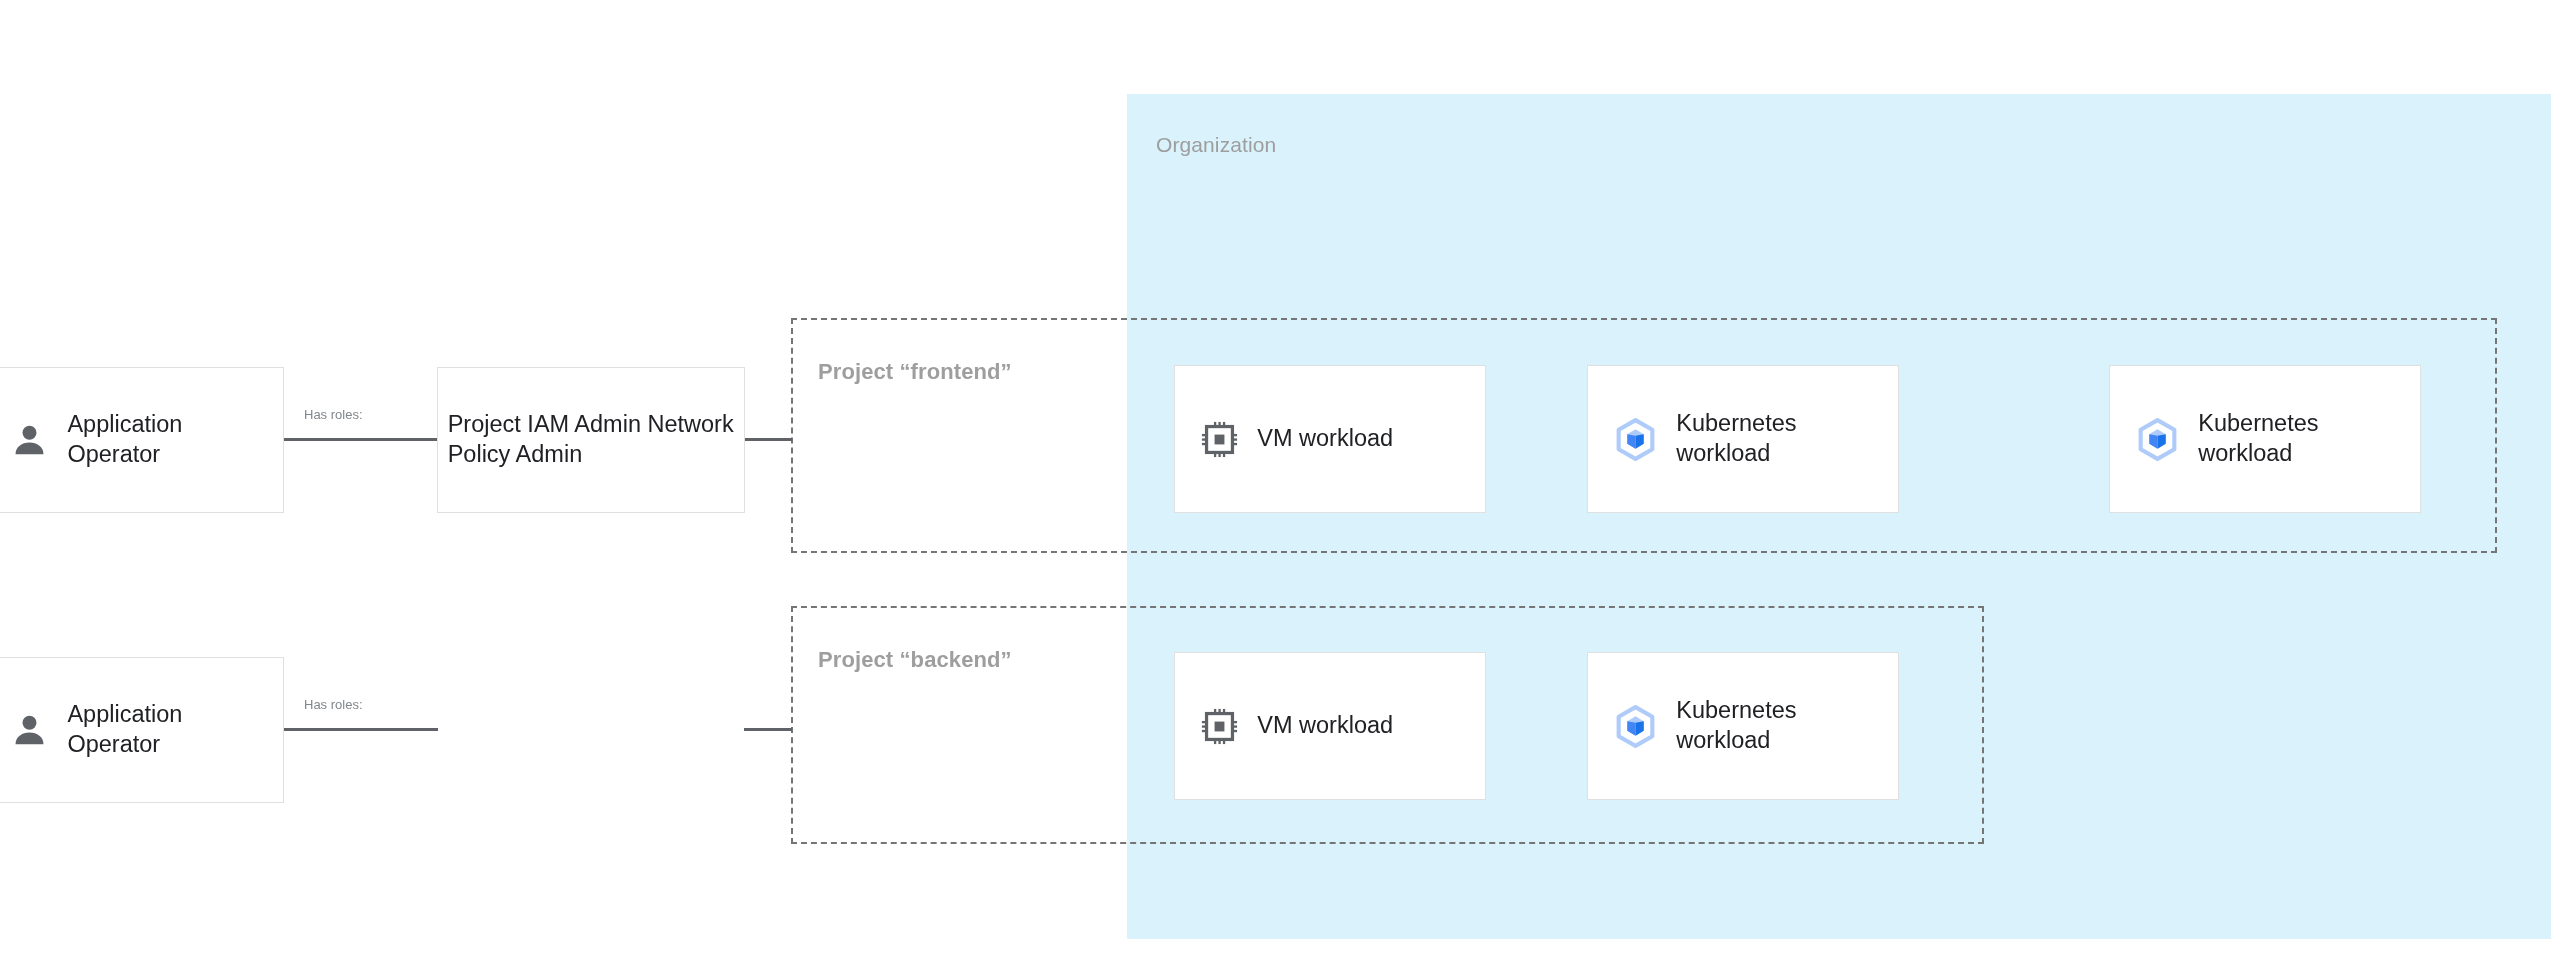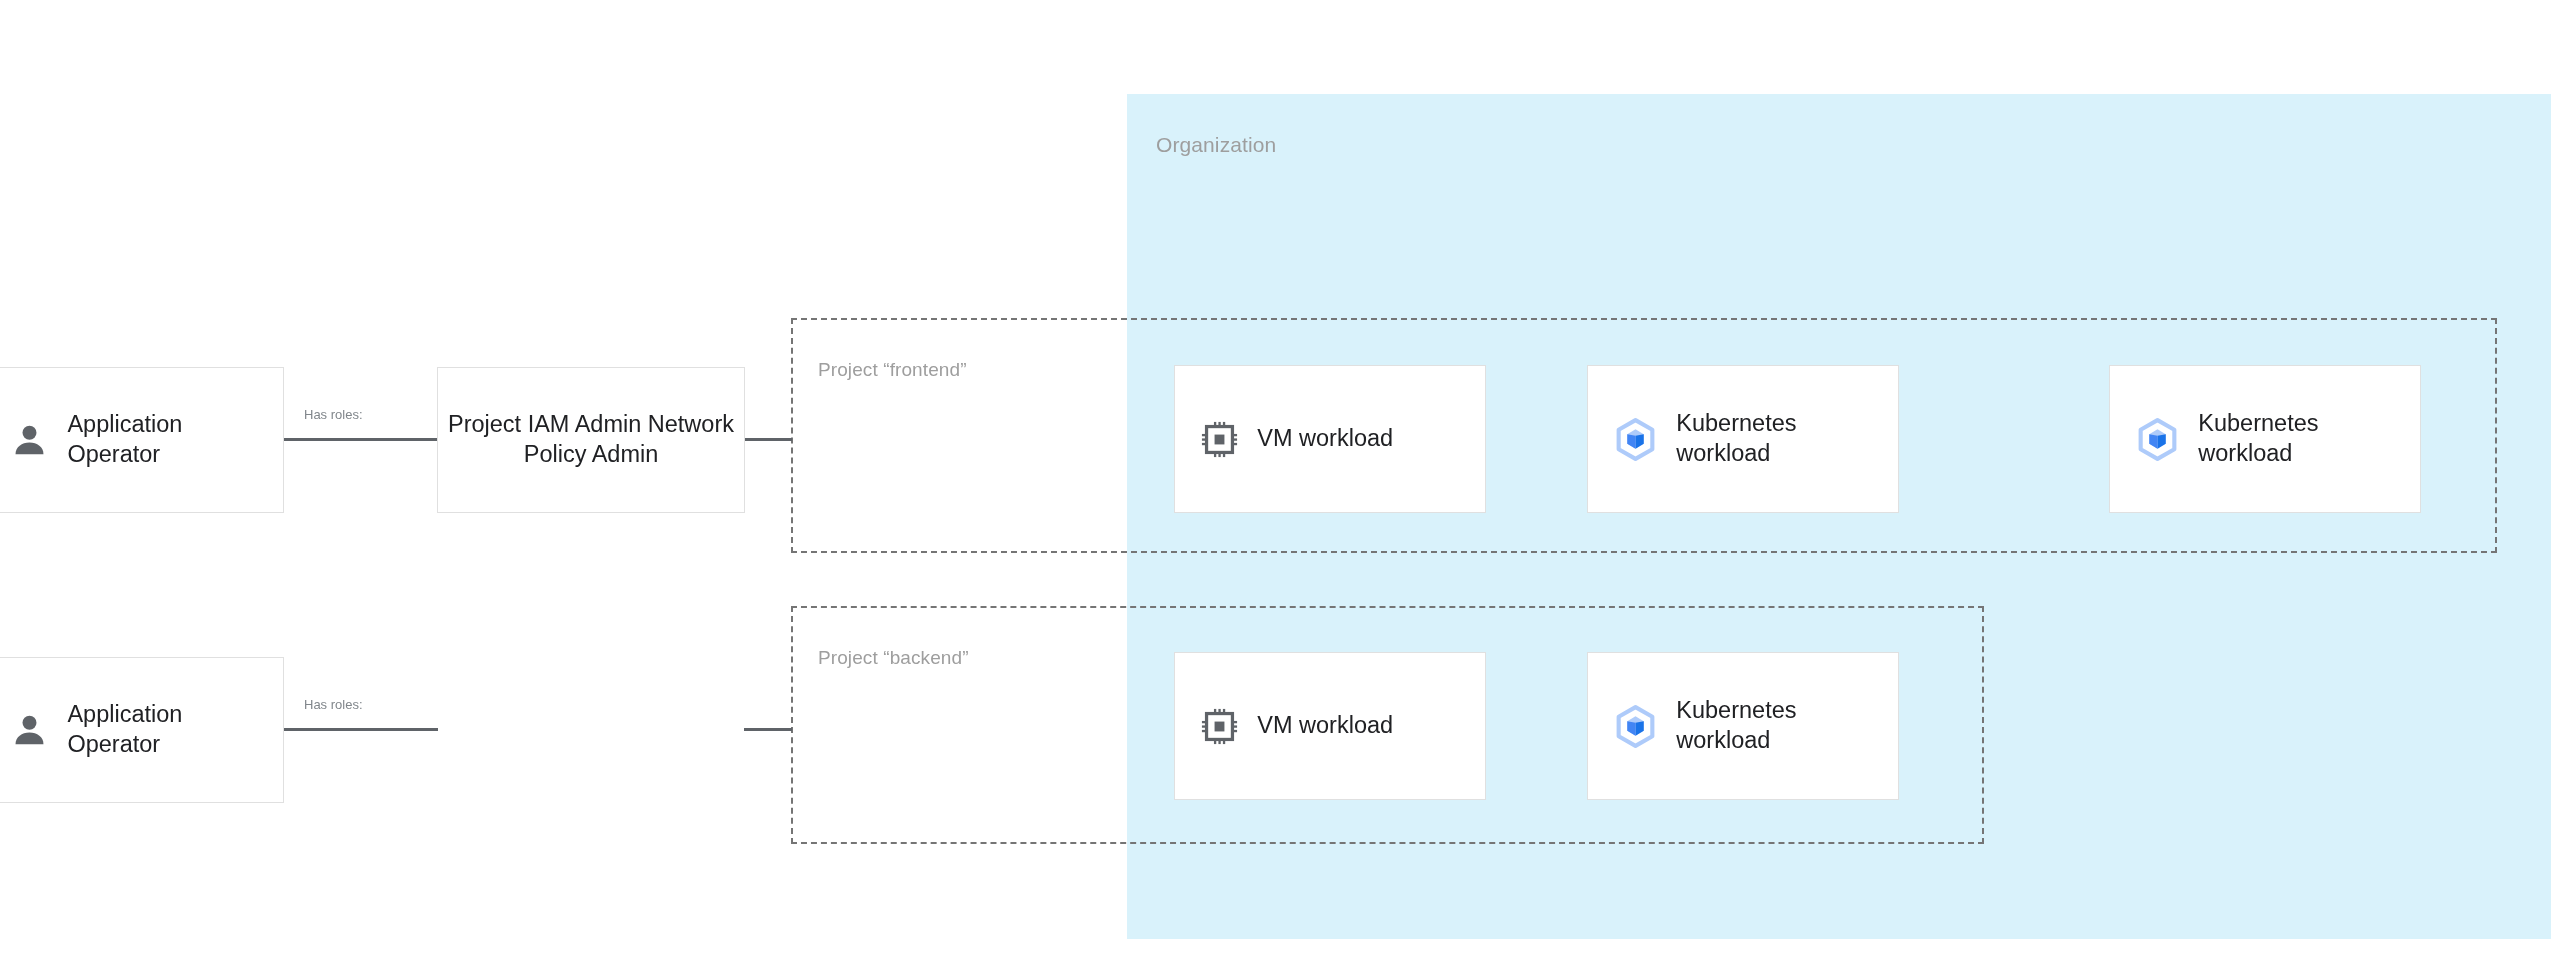--- a/index.html
+++ b/index.html
@@ -46,24 +46,25 @@
     border: 2.1px dashed #757575;
     box-sizing: border-box;
     background: transparent;
   }
   .project-frontend { left: 791px; top: 318px; width: 1706px; height: 235px; }
   .project-backend  { left: 791px; top: 606px; width: 1193px; height: 238px; }
   .project-label {
     position: absolute;
     left: 25px;
     top: 39px;
-    font-size: 19px;
+    font-size: 22px;
     color: #9e9e9e;
     letter-spacing: 0.1px;
     white-space: nowrap;
+    font-weight: bold;
   }
 
   
   .card {
     position: absolute;
     background: #ffffff;
     border: 1.4px solid #e0e0e0;
     box-sizing: border-box;
     display: flex;
     align-items: center;
@@ -84,21 +85,20 @@
     color: #202124;
     line-height: 1.26;
     max-width: 166px;
   }
 
   
   .role-box {
     left: 437px;
     width: 308px;
     justify-content: center;
-    text-align: center;
   }
   .role-1 { top: 367px; height: 146px; }
   .role-2 { top: 657px; height: 146px; }
   .role-label {
     font-size: 23.5px;
     color: #202124;
     line-height: 1.27;
     padding: 0 9.7px;
   }
 

